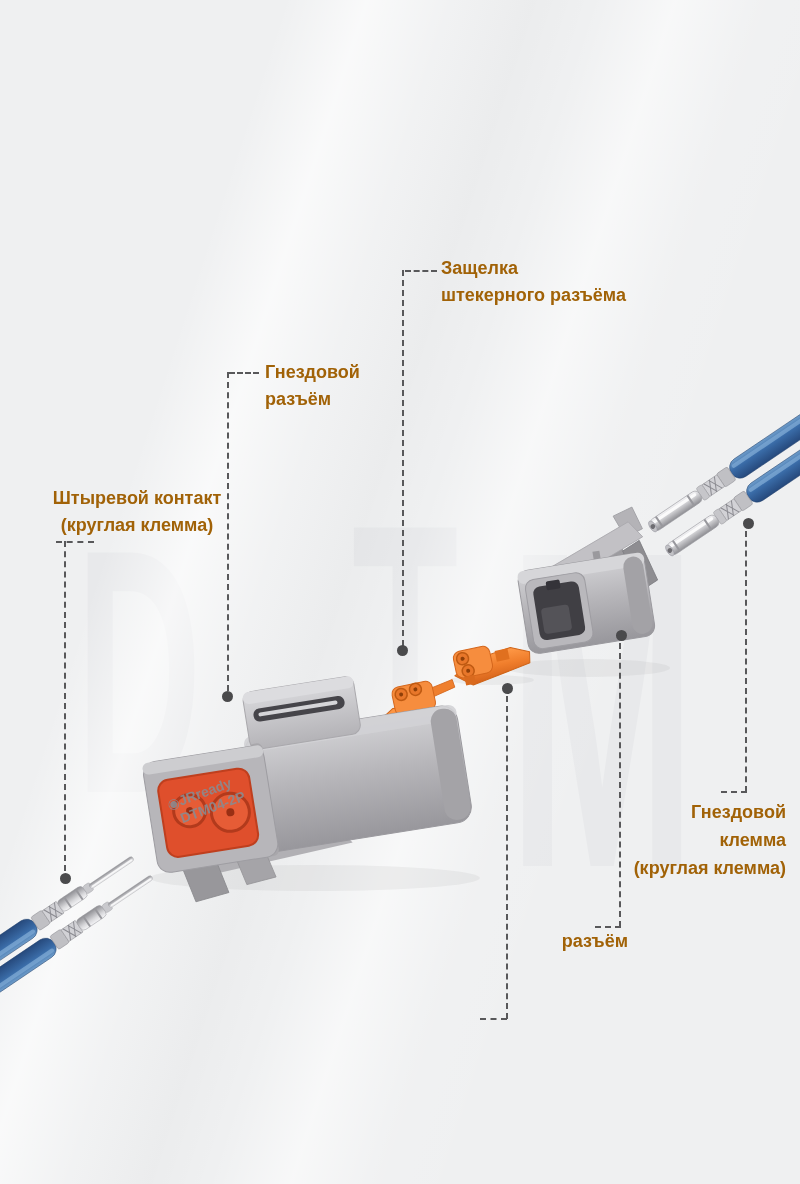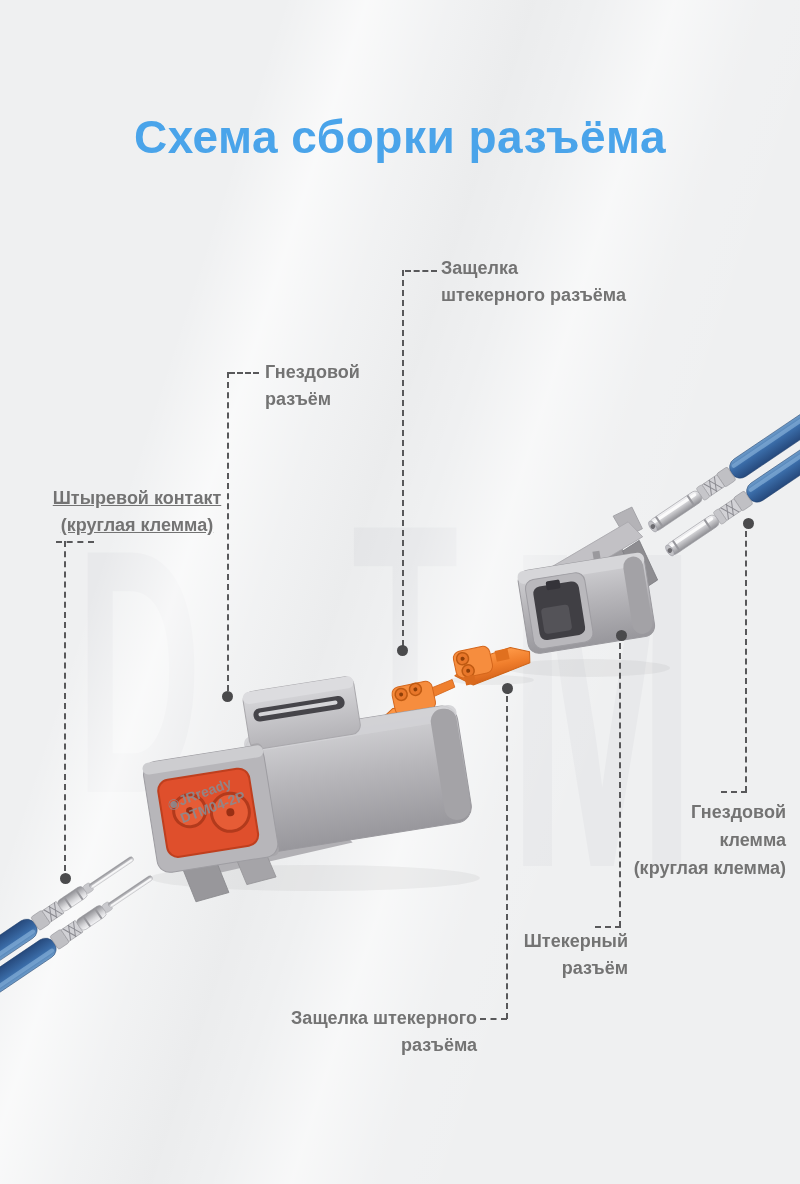--- a/index.html
+++ b/index.html
@@ -22,25 +22,25 @@
     user-select:none;
   }
   .wm-d{left:76px;top:498px;font-size:348px;}
   .wm-t{left:352px;top:473px;font-size:348px;}
   .wm-m{left:508px;top:484px;font-size:452px;}
   .title{
     position:absolute;left:0;top:110px;width:800px;margin:0;
     text-align:center;font-size:46px;font-weight:bold;color:#4aa4ea;letter-spacing:.5px;
   }
   .label{
-    position:absolute;font-size:18px;font-weight:bold;color:#737373;line-height:27px;
+    position:absolute;font-size:18px;font-weight:bold;color:#a16207;line-height:27px;
     white-space:nowrap;
   }
   .align-right{text-align:right;}
-  .align-center{text-align:center;text-decoration:underline;}
+  .align-center{text-align:center;}
   .vline{position:absolute;width:0;border-left:2px dashed #58585a;}
   .hline{position:absolute;height:0;border-top:2px dashed #58585a;}
   .dot{position:absolute;width:11px;height:11px;border-radius:50%;background:#4a4a4c;}
   svg{position:absolute;left:0;top:0;}
   svg text{font-family:"Liberation Sans","DejaVu Sans",sans-serif;}
 </style>
 </head>
 <body>
 
 <div class="page">
@@ -200,21 +200,20 @@
       <path d="M90,-7 L97,7 M96,-7 L103,7 M97,-7 L90,7 M103,-7 L96,7" stroke="#8a8a90" stroke-width="1" fill="none"></path>
       <rect x="58" y="-6.5" width="30" height="13" rx="4" fill="url(#silverGrad)" stroke="#9a9aa0" stroke-width=".5"></rect>
       <rect x="64" y="-6.5" width="2" height="13" fill="#98989d"></rect>
       <rect x="78" y="-6.5" width="2" height="13" fill="#98989d"></rect>
       <rect x="50" y="-4.5" width="8" height="9" rx="2" fill="#c9c9cd" stroke="#9a9aa0" stroke-width=".4"></rect>
       <rect x="0" y="-2.6" width="52" height="5.2" rx="2.5" fill="url(#silverGrad)" stroke="#9a9aa0" stroke-width=".4"></rect>
       <rect x="2" y="-1.6" width="48" height="1.6" fill="#ffffff" opacity=".8"></rect>
     </g>
   </svg>
 
-  <h1 class="title">Схема сборки разъёма</h1>
 
   <div class="hline" style="left:405px;top:270px;width:32px;"></div>
   <div class="vline" style="left:402px;top:270px;height:376px;"></div>
   <div class="dot" style="left:397px;top:645px;"></div>
 
   <div class="hline" style="left:229px;top:372px;width:30px;"></div>
   <div class="vline" style="left:227px;top:372px;height:319px;"></div>
   <div class="dot" style="left:222px;top:691px;"></div>
 
   <div class="hline" style="left:56px;top:541px;width:38px;"></div>
@@ -248,22 +247,17 @@
     <div>(круглая клемма)</div>
   </div>
 
   <div class="label align-right" style="left:566px;top:798px;width:220px;line-height:28px;">
     <div>Гнездовой</div>
     <div>клемма</div>
     <div>(круглая клемма)</div>
   </div>
 
   <div class="label align-right" style="left:420px;top:928px;width:208px;">
-    <div>Штекерный</div>
     <div>разъём</div>
   </div>
 
-  <div class="label align-right" style="left:215px;top:1005px;width:262px;">
-    <div>Защелка штекерного</div>
-    <div>разъёма</div>
-  </div>
 
 </div>
 
 </body></html>

